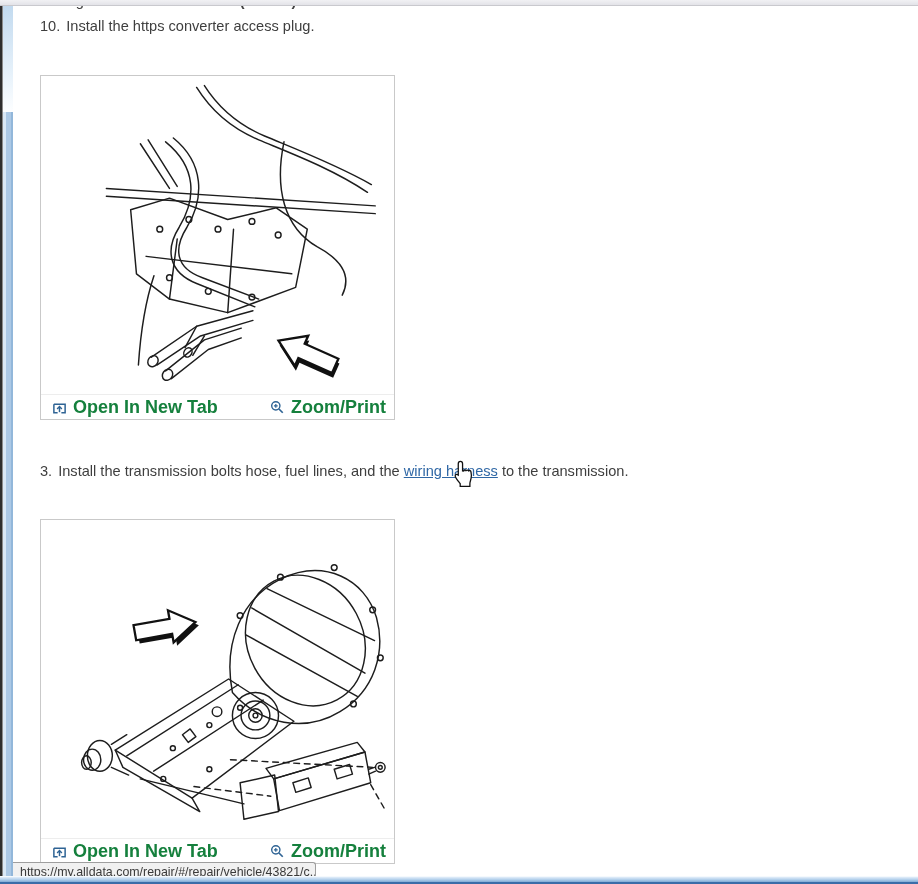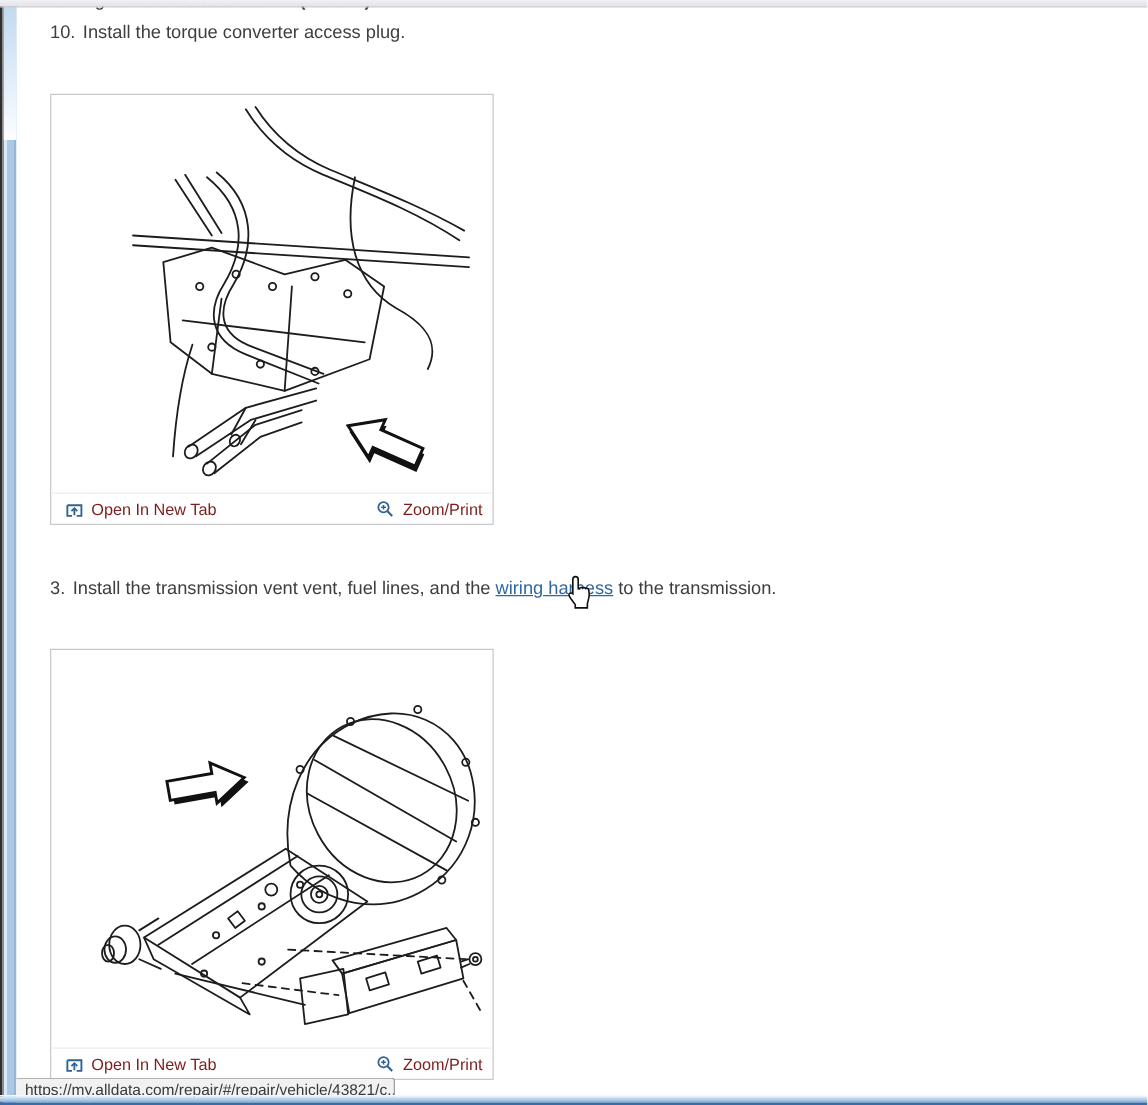--- a/index.html
+++ b/index.html
@@ -25,22 +25,22 @@
   .step-11 { top:463px; left:40px; }
   a.inline-link { color:#2f67a5; text-decoration:underline; cursor:pointer; }
 
   .figure-box { position:absolute; left:40px; width:355px; height:345px;
     border:1px solid #c9c9c9; background:#fff; }
   .figure-box.one { top:75px; }
   .figure-box.two { top:519px; }
   .fig-image { width:100%; height:318px; display:flex; align-items:center; justify-content:center; }
   .fig-footer { height:25px; border-top:1px solid #ededed; display:flex;
     align-items:center; justify-content:space-between; padding:0 8px 0 11px; }
-  .fig-link { display:flex; align-items:center; gap:6px; color:#7f1d1d;
-    font-size:13px; cursor:pointer; }
+  .fig-link { display:flex; align-items:center; gap:6px; color:#15803d;
+    font-size:18px; cursor:pointer;font-weight:bold; }
   .fig-link svg { display:block; }
 
   .cursor-overlay { position:absolute; left:451px; top:460px; z-index:9; }
 
   .status-bubble { position:absolute; left:13px; top:862px; width:303px; height:19px; z-index:8;
     background:#f1f1f1; border:1px solid #9e9e9e; border-left:none; border-bottom:none;
     border-top-right-radius:3px; font-size:12.4px; color:#3a3a3a; line-height:18px;
     padding-left:7px; white-space:nowrap; overflow:hidden; }
 
   .bottom-bar { position:absolute; left:0; top:876px; width:918px; height:8px; z-index:10;
@@ -52,21 +52,21 @@
 </head>
 <body>
 
 <div class="stage">
 
   <div class="step step-9">
     <span class="num">9.</span><span>Tighten the bolts to </span><b>63 Nm (46 lb ft)</b><span>.</span>
   </div>
 
   <div class="step step-10">
-    <span class="num">10.</span><span>Install the torque converter access plug.</span>
+    <span class="num">10.</span><span>Install the https converter access plug.</span>
   </div>
 
   <div class="figure-box one">
     <div class="fig-image">
       <svg width="330" height="310" viewBox="0 0 340 312">
         <g class="lineart">
 
           <path d="M148 4 C163 28 183 46 212 58 C248 73 288 88 324 112"></path>
           <path d="M156 2 C170 24 190 42 218 54 C254 69 293 84 328 104"></path>
 
@@ -126,21 +126,21 @@
           <circle cx="6.2" cy="6.2" r="4.4" fill="none" stroke="#2e6394" stroke-width="1.5"></circle>
           <path d="M4.2 6.2 h4 M6.2 4.2 v4" stroke="#2e6394" stroke-width="1.3"></path>
           <path d="M9.6 9.6 L13.6 13.6" stroke="#2e6394" stroke-width="1.8"></path>
         </svg>
         <span>Zoom/Print</span>
       </span>
     </div>
   </div>
 
   <div class="step step-11">
-    <span class="num">3.</span><span>Install the transmission vent vent, fuel lines, and the </span><a class="inline-link">wiring harness</a><span> to the transmission.</span>
+    <span class="num">3.</span><span>Install the transmission bolts hose, fuel lines, and the </span><a class="inline-link">wiring harness</a><span> to the transmission.</span>
   </div>
 
   <svg class="cursor-overlay" width="24" height="28" viewBox="0 0 22 26">
     <path d="M8.6 1.2 C10 1.2 10.6 2.2 10.6 3.4 L10.6 10.2 L11.6 10.3 C11.7 9.2 13.3 9 13.8 9.8 C14.4 9.1 15.8 9.2 16.2 10.1 C16.9 9.6 18.2 9.9 18.4 11 L18.8 14.2 C18.8 18 17.4 19.8 17.4 21.8 L17.4 24.4 L8.4 24.4 L8.4 22 C6.9 20 4.4 17 3.9 15.5 C3.3 14 4.5 13 5.9 13.6 L6.6 14 L6.6 3.4 C6.6 2.2 7.2 1.2 8.6 1.2 Z" fill="#fff" stroke="#111" stroke-width="1.2"></path>
   </svg>
 
   <div class="figure-box two">
     <div class="fig-image">
       <svg width="340" height="310" viewBox="0 0 354 316">
         <g class="lineart" stroke-width="1.4">

